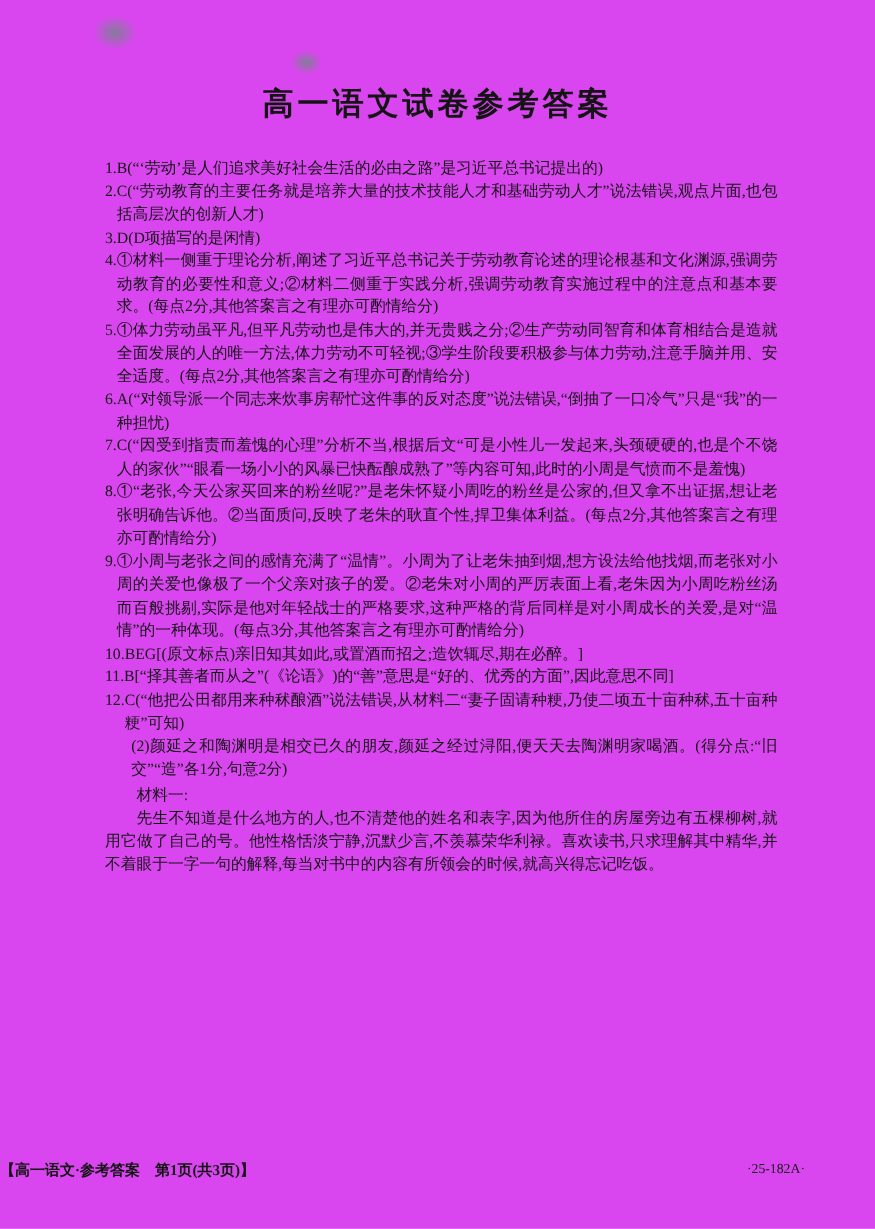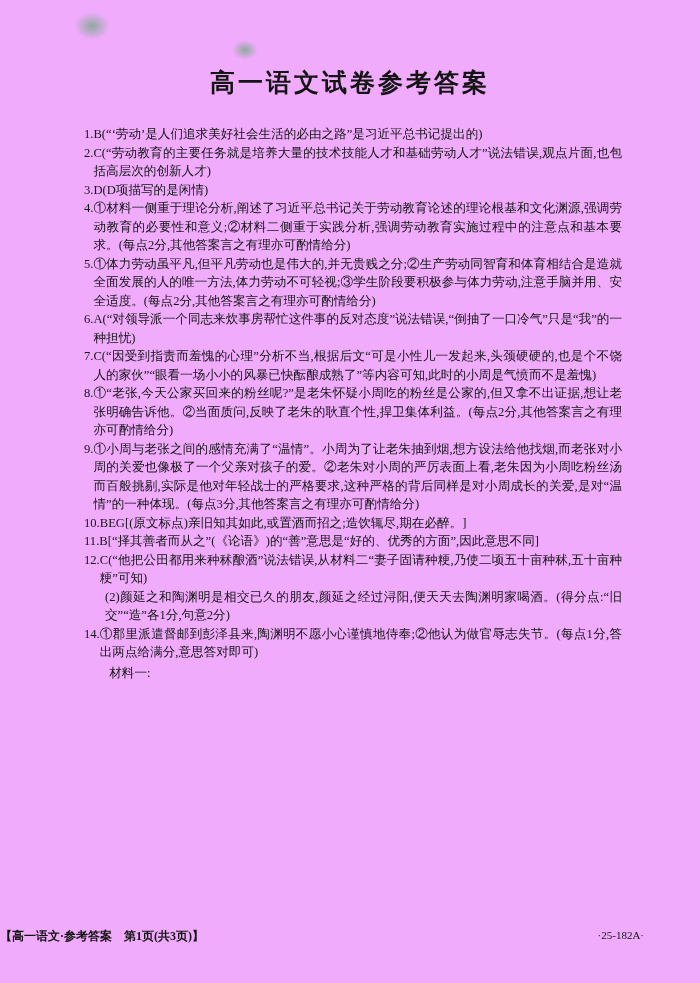--- a/index.html
+++ b/index.html
@@ -6,21 +6,21 @@
   body {
     width: 700px; height: 983px;
     background: #f7f7f5;
     font-family: "Liberation Serif", "DejaVu Serif", serif;
     color: #141414;
     position: relative;
     overflow: hidden;
   }
   .page {
     position: absolute; inset: 0;
-    background: #f0abfc;
+    background: #d946ef;
   }
   .title {
     margin-top: 66px;
     text-align: center;
     font-size: 25px;
     font-weight: bold;
     letter-spacing: 3px;
   }
   .content {
     margin: 26px 78px 0 84px;
@@ -119,26 +119,23 @@
       <span class="txt">B[“择其善者而从之”(《论语》)的“善”意思是“好的、优秀的方面”,因此意思不同]</span>
     </div>
     <div class="item">
       <span class="num">12.</span>
       <span class="txt">C(“他把公田都用来种秫酿酒”说法错误,从材料二“妻子固请种粳,乃使二顷五十亩种秫,五十亩种粳”可知)</span>
     </div>
     <div class="item sub">
       <span class="num"></span>
       <span class="txt">(2)颜延之和陶渊明是相交已久的朋友,颜延之经过浔阳,便天天去陶渊明家喝酒。(得分点:“旧交”“造”各1分,句意2分)</span>
     </div>
-    <div class="item">
-      <span class="num">14.</span>
-      <span class="txt">①郡里派遣督邮到彭泽县来,陶渊明不愿小心谨慎地侍奉;②他认为做官辱志失节。(每点1分,答出两点给满分,意思答对即可)</span>
-    </div>
 
     <div class="material">材料一:</div>
+    <div class="trans-body">先生不知道是什么地方的人,也不清楚他的姓名和表字,因为他所住的房屋旁边有五棵柳树,就用它做了自己的号。他性格恬淡宁静,沉默少言,不羡慕荣华利禄。喜欢读书,只求理解其中精华,并不着眼于一字一句的解释,每当对书中的内容有所领会的时候,就高兴得忘记吃饭。</div>
 
   </div>
 
   <div class="footer">
     <span>【高一语文·参考答案　第1页(共3页)】</span>
     <span class="code">·25-182A·</span>
   </div>
 
 </div>
 

